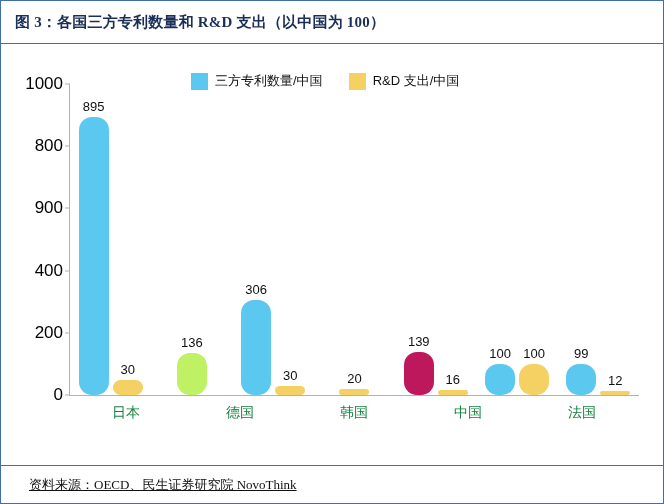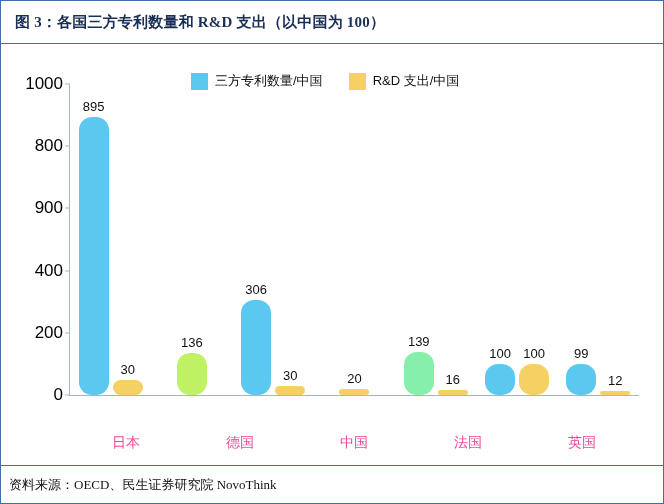--- a/index.html
+++ b/index.html
@@ -46,25 +46,26 @@
     left: 0;
     bottom: 0;
     width: 100%;
     height: 38px;
     box-sizing: border-box;
     border-top: 1px solid #3f6fa8;
     display: flex;
     align-items: center;
   }
   .source-text {
-    padding-left: 8px;
+    padding-left: 28px;
     font-family: "Liberation Serif", serif;
     font-size: 13px;
     color: #111111;
     white-space: nowrap;
+    text-decoration: underline;
   }
   .plot-area {
     position: absolute;
     left: 0;
     top: 43px;
     width: 664px;
     height: 423px;
   }
   
   .legend {
@@ -160,22 +161,21 @@
     position: absolute;
     left: 68px;
     top: 360px;
     width: 570px;
     display: flex;
   }
   .xlabel {
     flex: 1 1 0;
     text-align: center;
     font-size: 14px;
-    color: #ec4899;
-    margin-top: 30px;
+    color: #15803d;
   }
 </style>
 </head>
 <body>
 
 <div class="figure">
 
   <div class="title-bar">
     <div class="title-text">图 3：各国三方专利数量和 R&amp;D 支出（以中国为 100）</div>
   </div>
@@ -243,21 +243,21 @@
         <div class="group">
           <div class="bars">
             <div class="bar" style="background:#F5D063;height:2.0%">
               <span class="bar-label">20</span>
             </div>
           </div>
         </div>
 
         <div class="group">
           <div class="bars">
-            <div class="bar" style="background:#86efac;height:13.9%">
+            <div class="bar" style="background:#be185d;height:13.9%">
               <span class="bar-label">139</span>
             </div>
             <div class="bar" style="background:#F5D063;height:1.6%">
               <span class="bar-label">16</span>
             </div>
           </div>
         </div>
 
         <div class="group">
           <div class="bars">
@@ -280,23 +280,23 @@
             </div>
           </div>
         </div>
 
       </div>
     </div>
 
     <div class="xlabels">
       <span class="xlabel">日本</span>
       <span class="xlabel">德国</span>
+      <span class="xlabel">韩国</span>
       <span class="xlabel">中国</span>
       <span class="xlabel">法国</span>
-      <span class="xlabel">英国</span>
     </div>
 
   </div>
 
   <div class="source-bar">
     <div class="source-text">资料来源：OECD、民生证券研究院 NovoThink</div>
   </div>
 
 </div>
 

